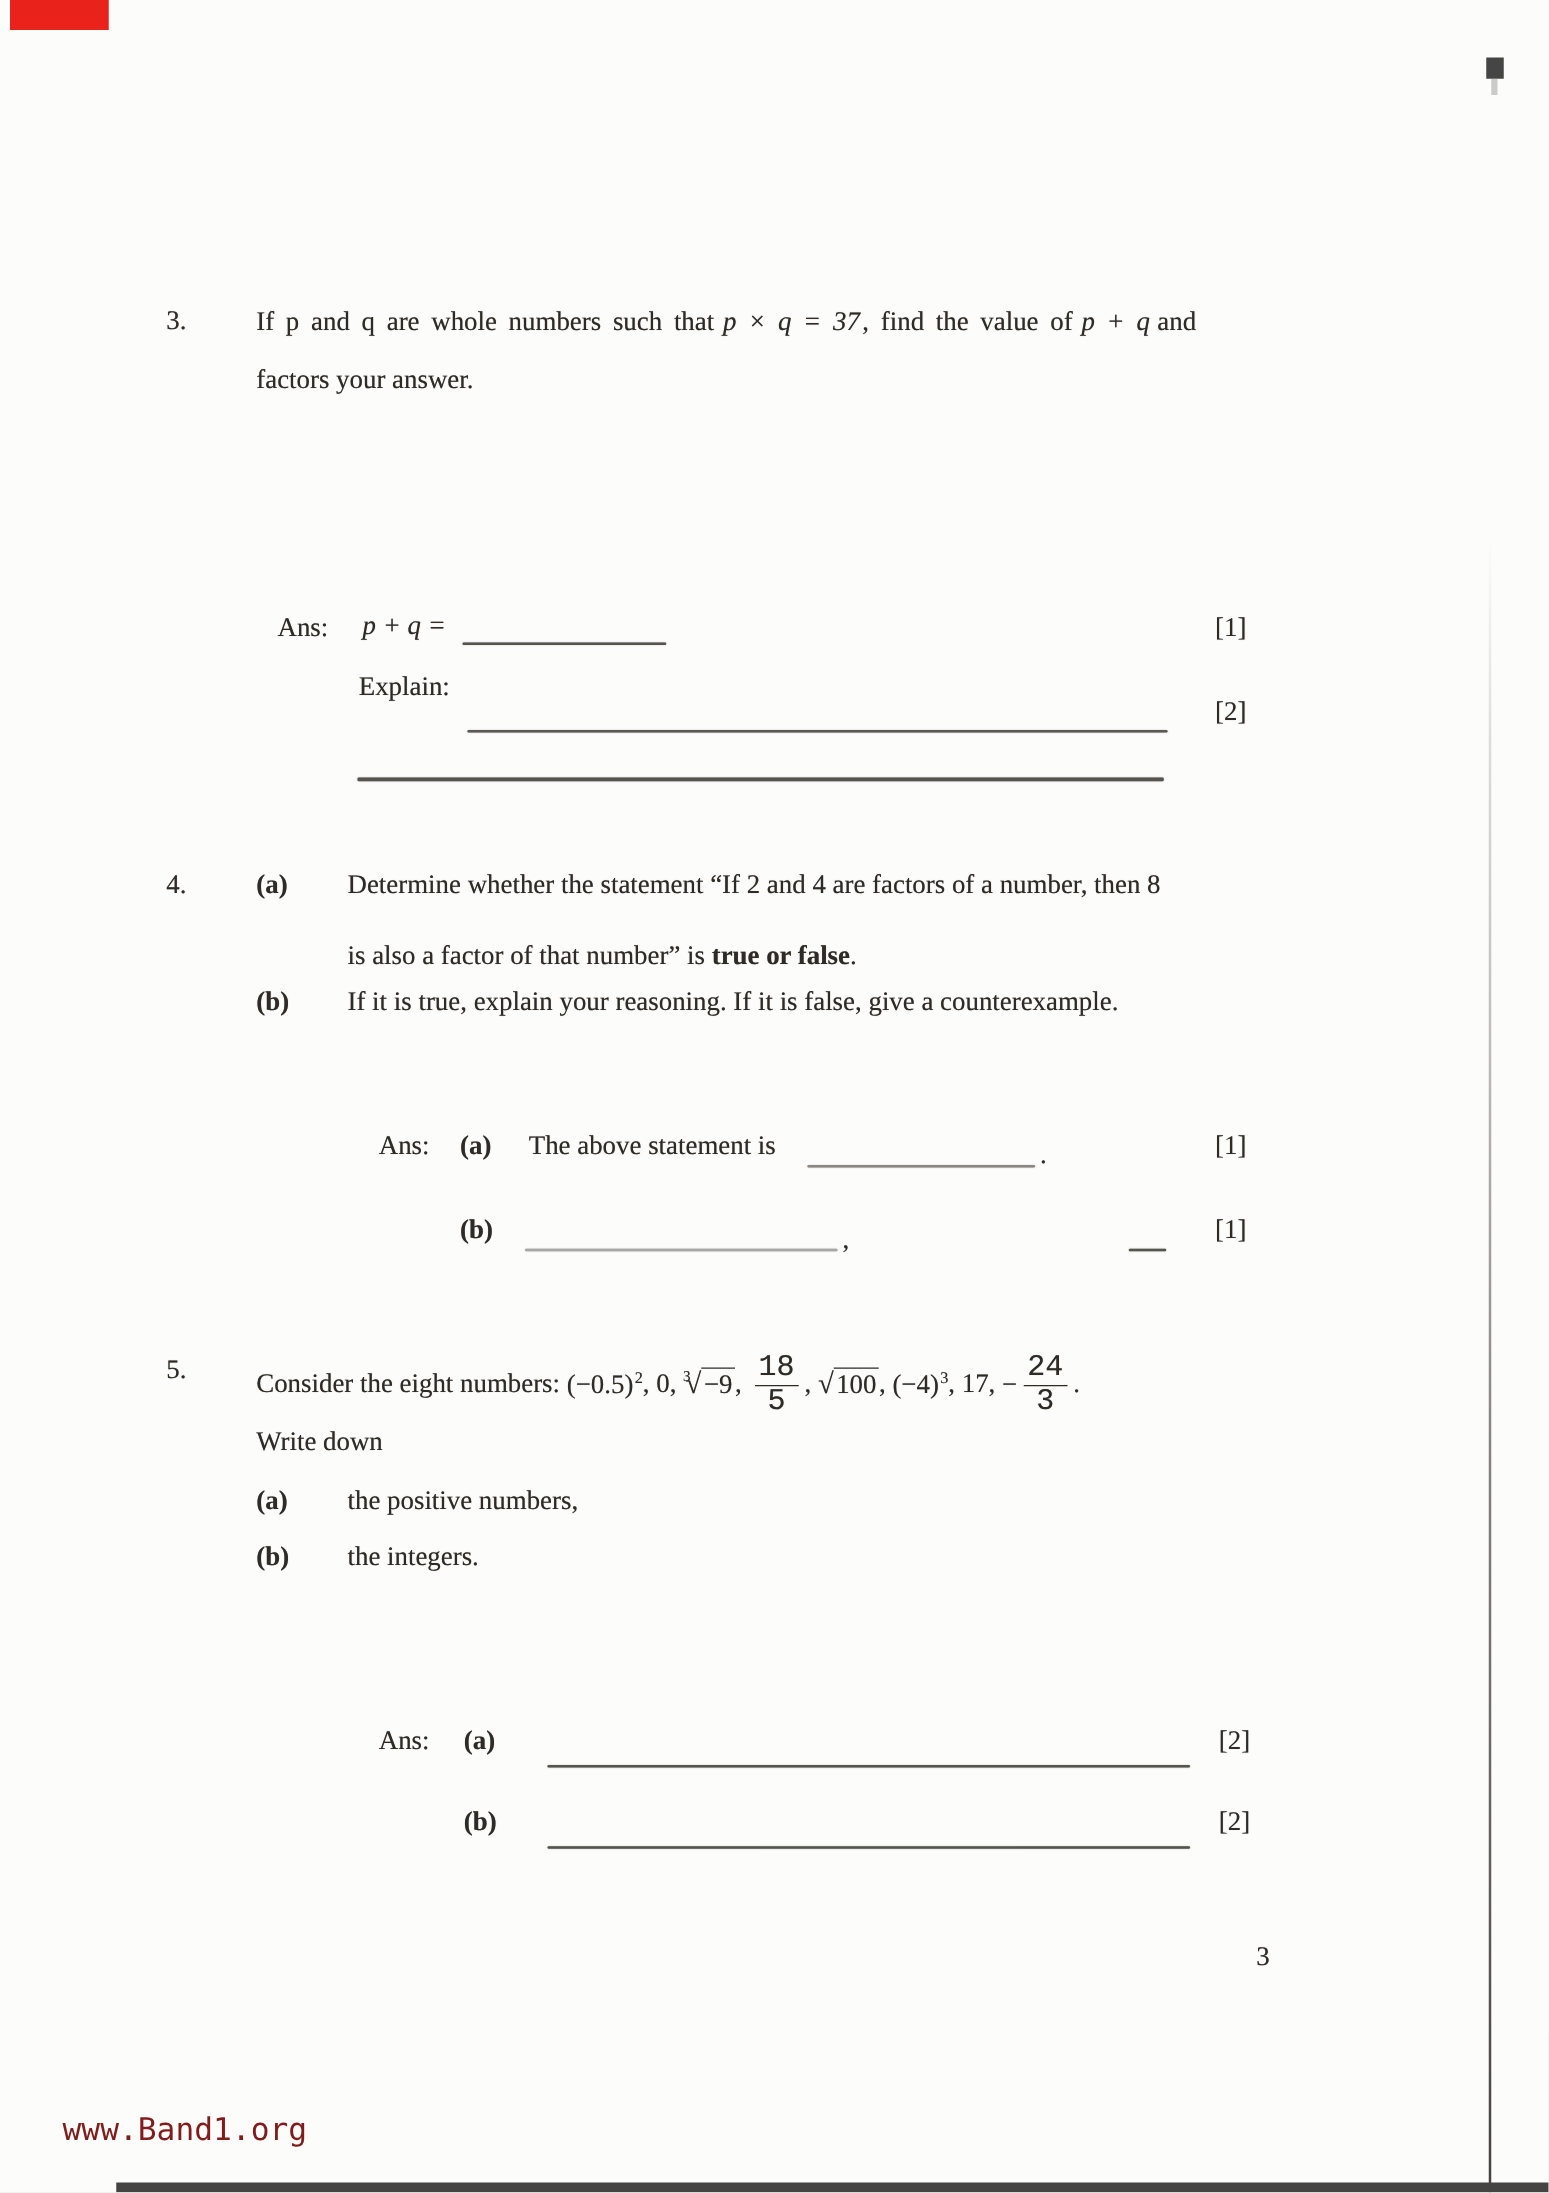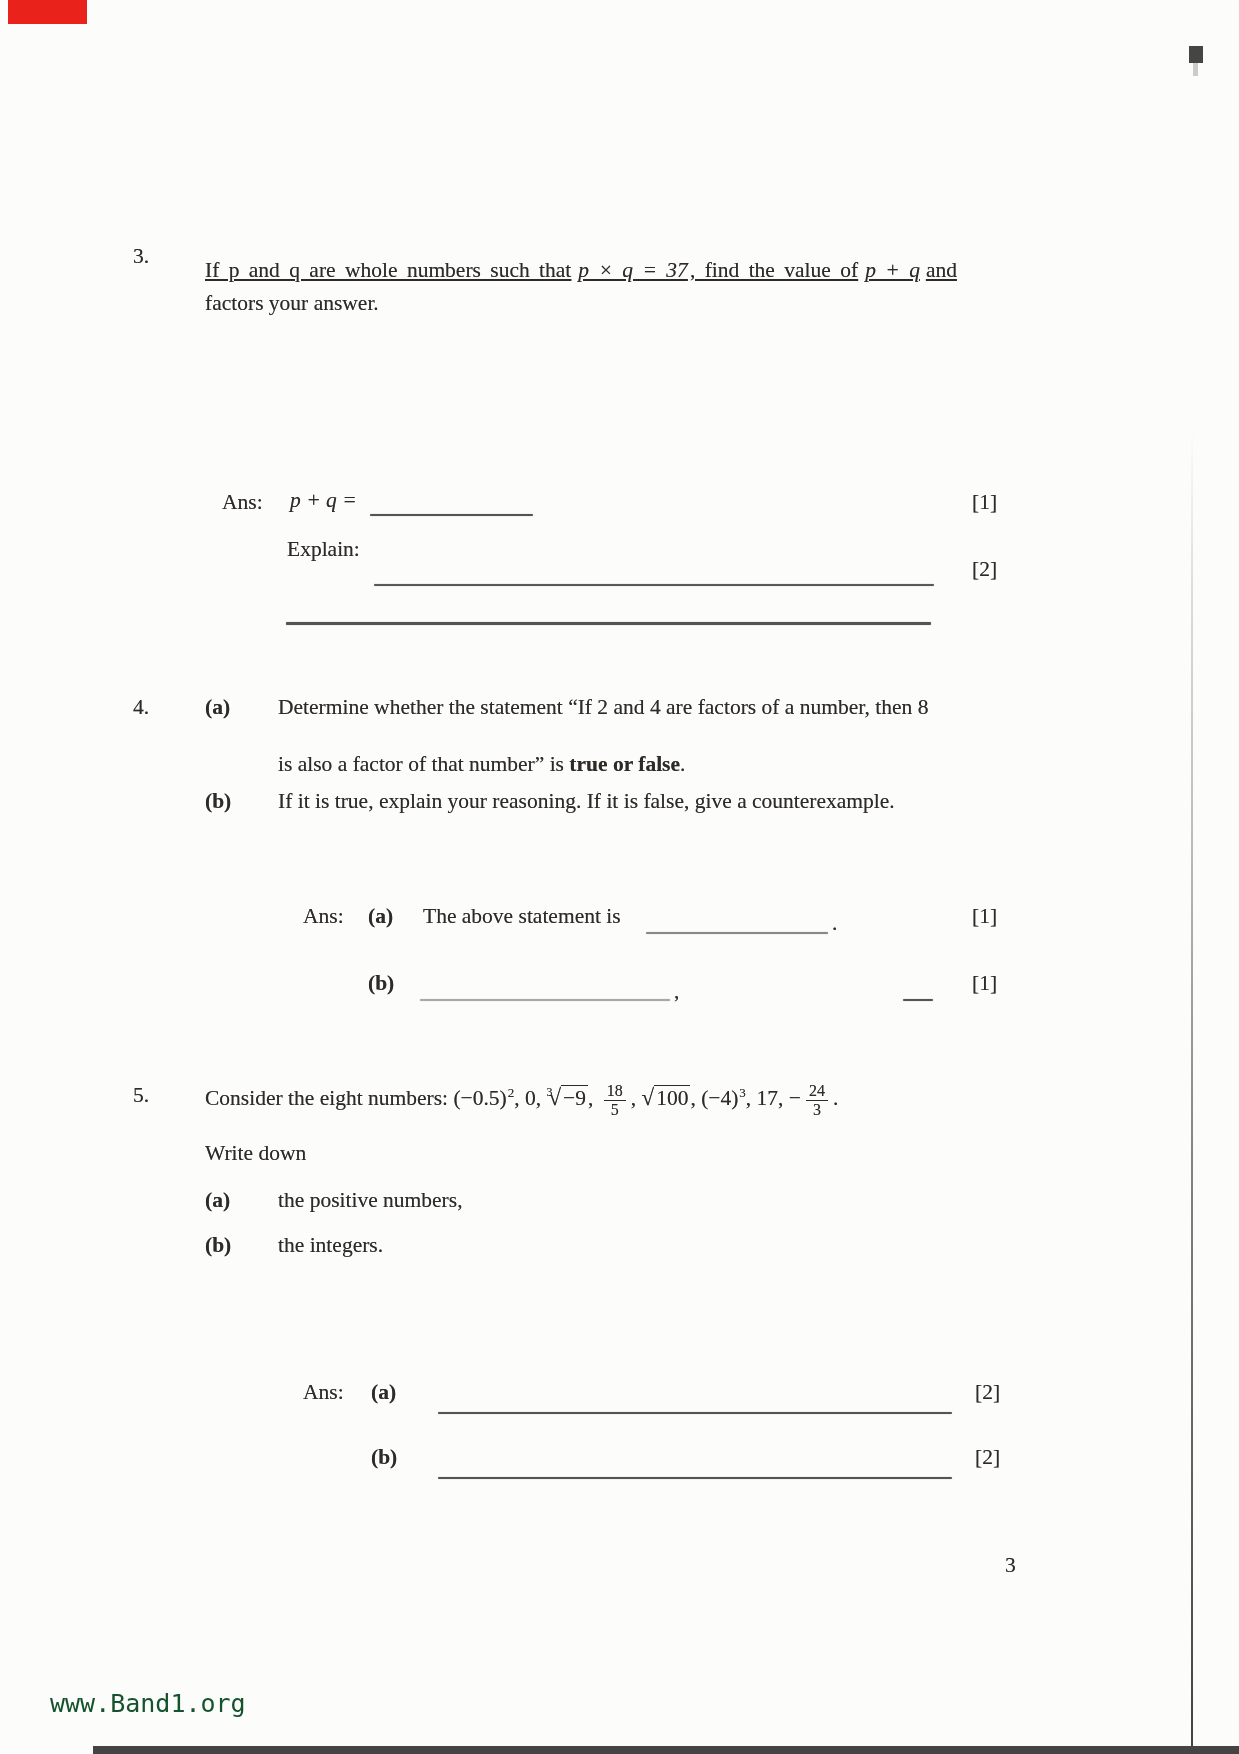--- a/index.html
+++ b/index.html
@@ -11,50 +11,50 @@
   .t{position:absolute;font-size:21.5px;line-height:1.25;white-space:nowrap;
      text-shadow:0 0 .6px rgba(46,43,39,.55);}
   .it{font-style:italic;}
   .b{font-weight:bold;}
   .mx1{margin-left:7px;margin-right:2px;}
   .mx2{margin-left:7px;margin-right:6px;}
   .uline{position:absolute;height:2px;background:#56544f;border-radius:1px;
          box-shadow:0 0 1px rgba(60,58,54,.5);}
   .exp{font-size:13px;position:relative;top:-8px;margin-left:1px;}
   .frac{display:inline-block;text-align:center;vertical-align:middle;
-        font-size:16px;line-height:1.1;margin:0 5px;}
+        font-size:24px;line-height:1.1;margin:0 5px;font-family:Liberation Mono, monospace;}
   .frac .num{display:block;padding:0 3px;border-bottom:1.8px solid #2e2b27;}
   .frac .den{display:block;}
   .radical{white-space:nowrap;}
   .ridx{font-size:12px;vertical-align:9px;margin-right:-4px;}
   .rsign{font-size:23px;}
   .rad{border-top:1.8px solid #2e2b27;padding:0 2px;}
   .redbar{position:absolute;left:8px;top:0;width:79px;height:24px;background:#e9221c;}
   .corner-mark{position:absolute;left:1189px;top:46px;width:14px;height:17px;background:#454545;}
   .corner-tail{position:absolute;left:1193px;top:63px;width:5px;height:13px;background:#999;opacity:.5;}
   .scanline{position:absolute;left:1191px;top:430px;width:2px;height:1324px;
     background:linear-gradient(to bottom,rgba(80,78,74,0) 0%,rgba(80,78,74,.18) 12%,
       rgba(75,73,69,.35) 30%,rgba(68,66,62,.65) 55%,rgba(52,50,47,.92) 100%);}
   .bottombar{position:absolute;left:93px;top:1746px;width:1146px;height:8px;background:#454442;}
   .mono{font-family:"DejaVu Sans Mono","Liberation Mono",monospace;font-size:25px;
-        color:#14532d;text-shadow:none;}
+        color:#7f1d1d;text-shadow:none;}
 </style>
 </head>
 <body>
 
 <div class="page">
 
   <div class="redbar"></div>
   <div class="corner-mark"></div>
   <div class="corner-tail"></div>
   <div class="scanline"></div>
   <div class="bottombar"></div>
 
   <div class="t" style="left:133px;top:243px;">3.</div>
-  <div class="t" style="left:205px;top:257px;word-spacing:4px;text-decoration:underline;">
+  <div class="t" style="left:205px;top:244px;word-spacing:4px;">
     <span>If p and q are whole numbers such that</span><span class="it mx1">p × q = 37</span><span>, find the value of</span><span class="it mx2">p + q</span><span>and</span>
   </div>
   <div class="t" style="left:205px;top:290px;">factors your answer.</div>
 
   <div class="t" style="left:222px;top:489px;">Ans:</div>
   <div class="t it" style="left:290px;top:487px;">p + q =</div>
   <div class="uline" style="left:370px;top:514px;width:163px;"></div>
   <div class="t" style="left:972px;top:489px;">[1]</div>
 
   <div class="t" style="left:287px;top:536px;text-align:center;">Explain:</div>

